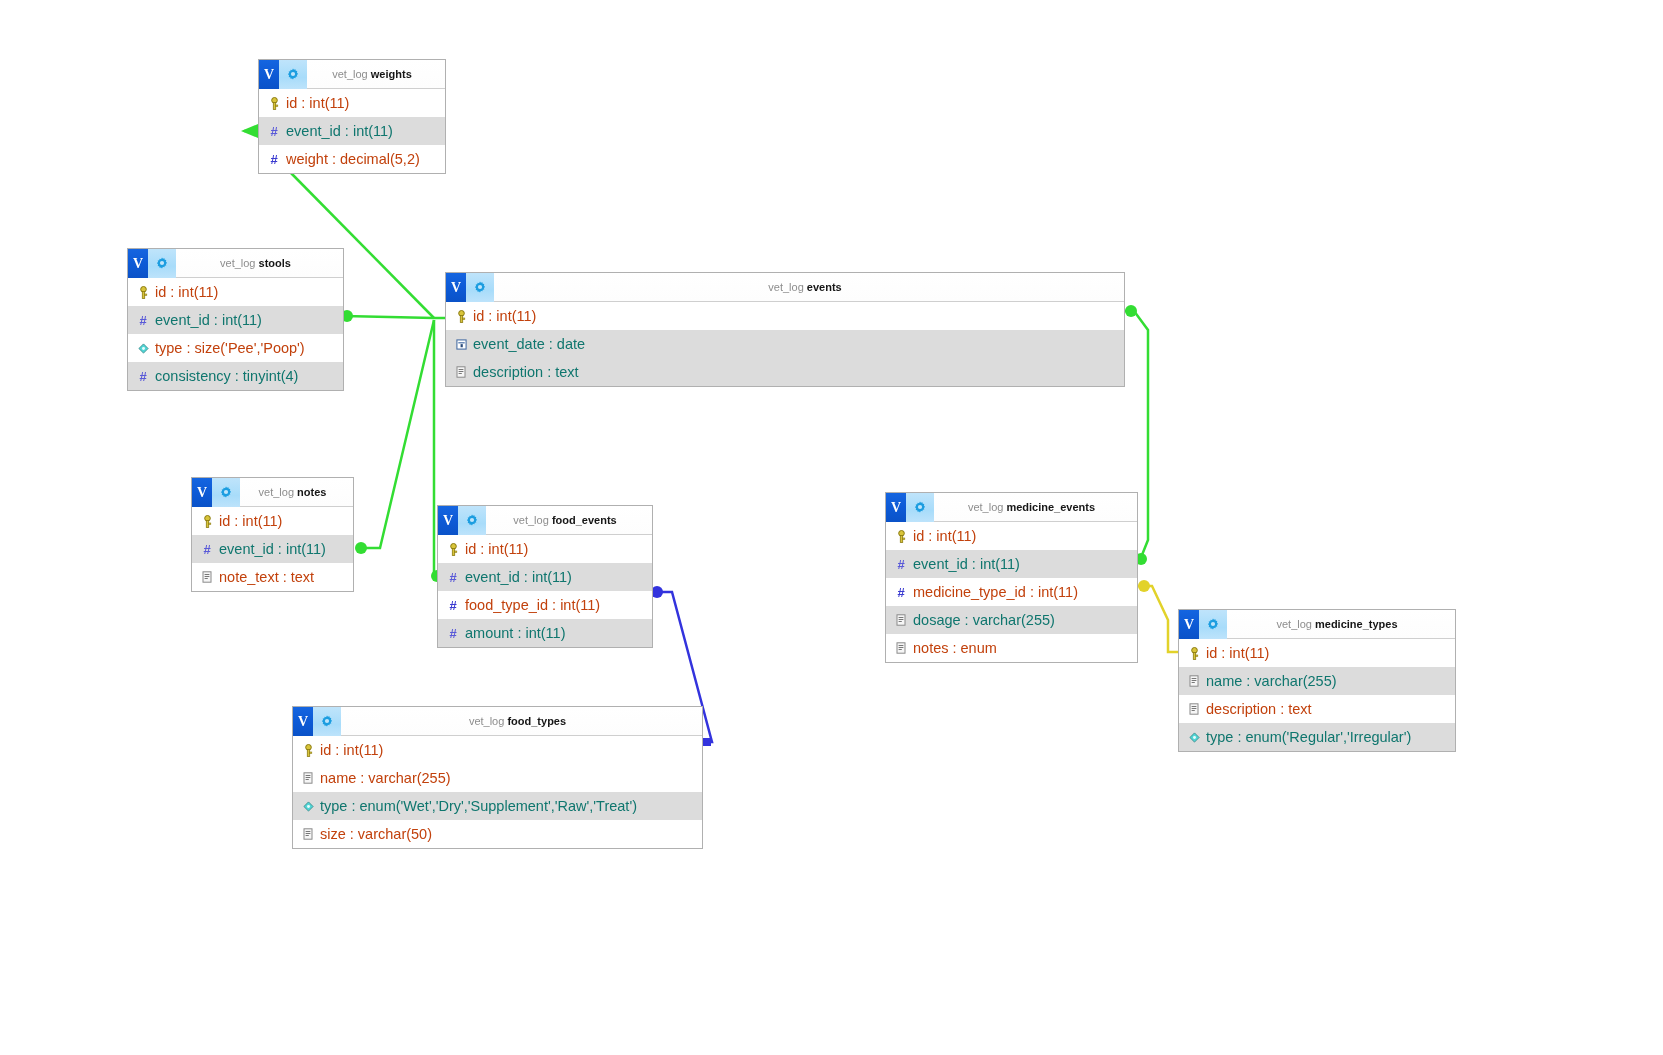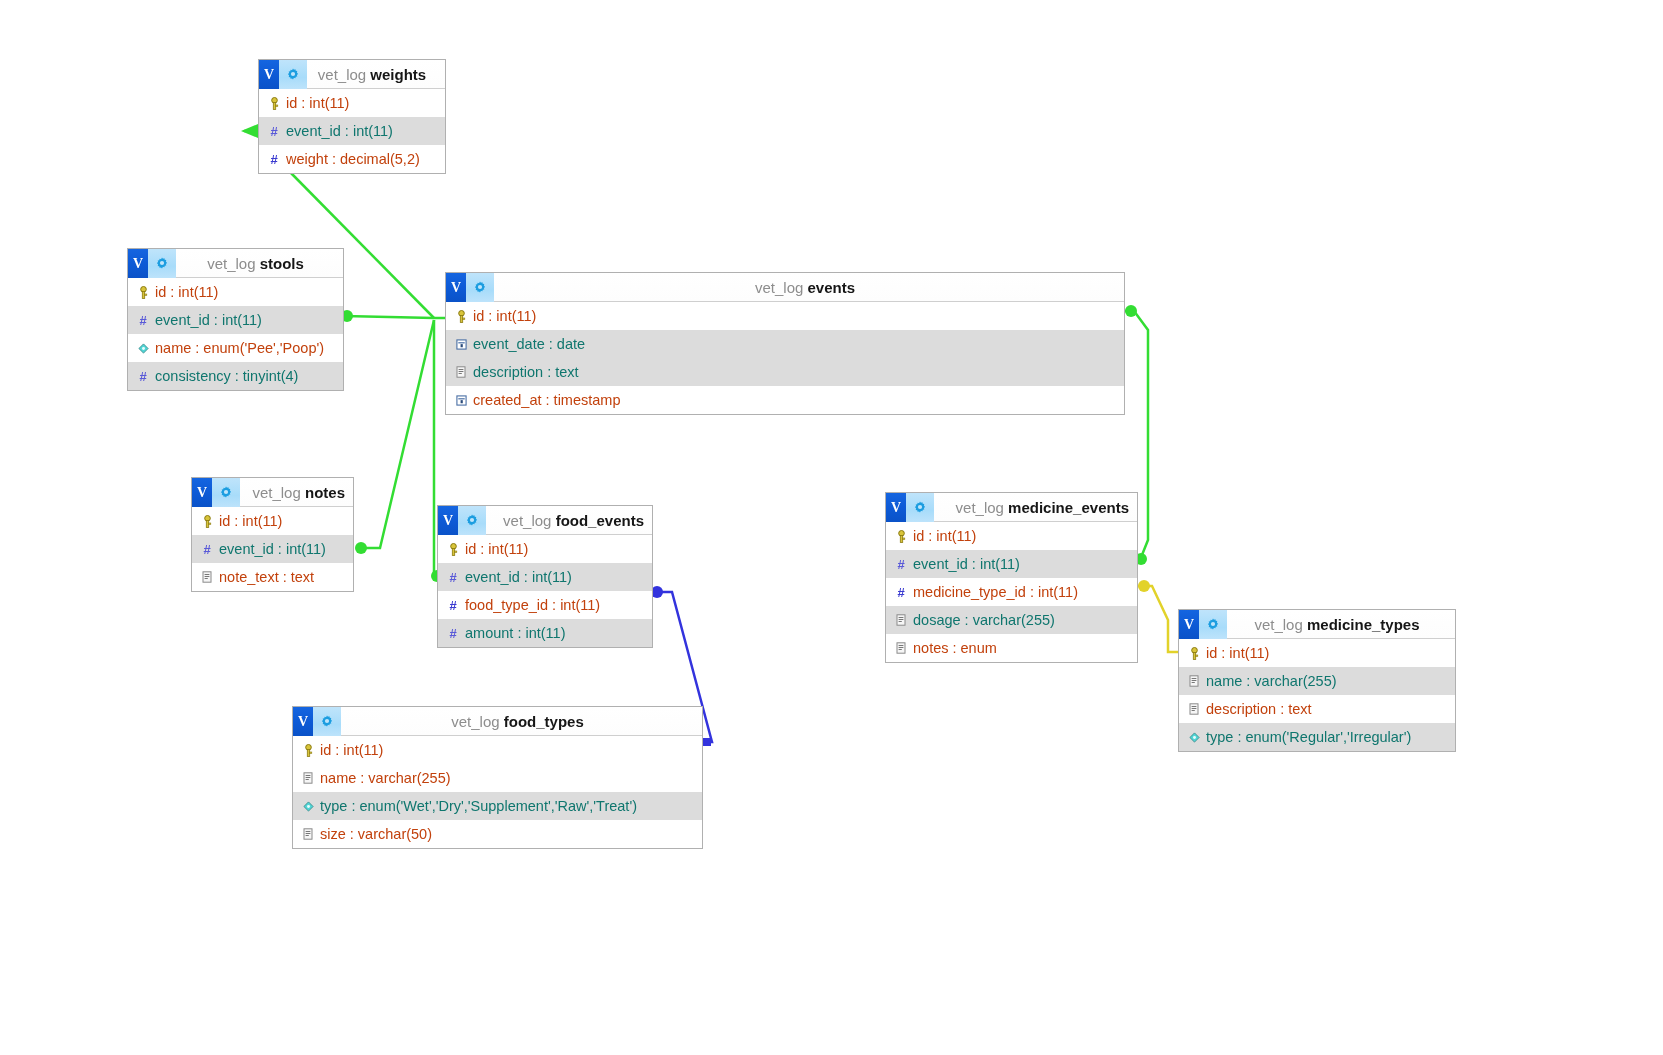--- a/index.html
+++ b/index.html
@@ -68,33 +68,32 @@
     width: 28px;
     height: 29px;
     background: linear-gradient(to bottom, #bfe4fb 0%, #a8dcfa 60%, #bde3fb 100%);
     display: flex;
     align-items: center;
     justify-content: center;
   }
   .tbl-title {
     flex: 1;
     text-align: center;
-    font-size: 15px;
+    font-size: 11px;
     color: #8d8d8d;
     padding-left: 48px;
     padding-right: 8px;
     white-space: nowrap;
     box-sizing: border-box;
   }
   .tbl-title b {
     color: #161616;
     font-weight: bold;
   }
   .tbl-title.align-right {
-    text-align: right;
   }
   .tbl-row {
     display: flex;
     align-items: center;
     height: 28px;
     padding-left: 6px;
     font-size: 14.5px;
     white-space: nowrap;
     box-sizing: border-box;
   }
@@ -230,21 +229,21 @@
       <span class="row-icon hash">#</span>
       <span class="row-text">event_id : int(11)</span>
     </div>
     <div class="tbl-row plain">
       <span class="row-icon">
           <svg width="11" height="11" viewBox="0 0 12 12">
             <polygon points="6,1 11,6 6,11 1,6" fill="#4fd6d6" stroke="#3a8f8f" stroke-width="1"></polygon>
             <circle cx="6" cy="6" r="1.6" fill="#eafdfd"></circle>
           </svg>
         </span>
-      <span class="row-text">name : enum('Pee','Poop')</span>
+      <span class="row-text">type : size('Pee','Poop')</span>
     </div>
     <div class="tbl-row alt">
       <span class="row-icon hash">#</span>
       <span class="row-text">consistency : tinyint(4)</span>
     </div>
   </div>
 
   <div class="table-box" style="left:445px; top:272px; width:680px;">
     <div class="tbl-header">
       <div class="hdr-icons">
@@ -282,30 +281,20 @@
       <span class="row-icon">
           <svg width="10" height="12" viewBox="0 0 10 12">
             <rect x="1" y="0.8" width="8" height="10.4" fill="#f6f6f6" stroke="#8a8a8a" stroke-width="1"></rect>
             <rect x="2.6" y="3" width="4.8" height="0.9" fill="#6a6a6a"></rect>
             <rect x="2.6" y="5" width="4.8" height="0.9" fill="#6a6a6a"></rect>
             <rect x="2.6" y="7" width="3.2" height="0.9" fill="#6a6a6a"></rect>
           </svg>
         </span>
       <span class="row-text">description : text</span>
     </div>
-    <div class="tbl-row plain">
-      <span class="row-icon">
-          <svg width="11" height="11" viewBox="0 0 12 12">
-            <rect x="1" y="1" width="10" height="10" fill="#ffffff" stroke="#4a6fa5" stroke-width="1.2"></rect>
-            <rect x="2.5" y="3.5" width="7" height="1.3" fill="#4a6fa5"></rect>
-            <rect x="5" y="5.6" width="2.4" height="3.4" fill="#2a4a7a"></rect>
-          </svg>
-        </span>
-      <span class="row-text">created_at : timestamp</span>
-    </div>
   </div>
 
   <div class="table-box" style="left:191px; top:477px; width:163px;">
     <div class="tbl-header">
       <div class="hdr-icons">
         <div class="v-badge">V</div>
         <div class="gear-cell">
           <svg width="14" height="14" viewBox="0 0 16 16">
               <path d="M8 1.6l1.1 1.4 1.7-.5.3 1.8 1.8.3-.5 1.7L13.8 8l-1.4 1.1.5 1.7-1.8.3-.3 1.8-1.7-.5L8 14.4 6.9 13l-1.7.5-.3-1.8-1.8-.3.5-1.7L2.2 8l1.4-1.1-.5-1.7 1.8-.3.3-1.8 1.7.5z" fill="#1b9de0"></path>
               <circle cx="8" cy="8" r="2.4" fill="#bfe4fb"></circle>

